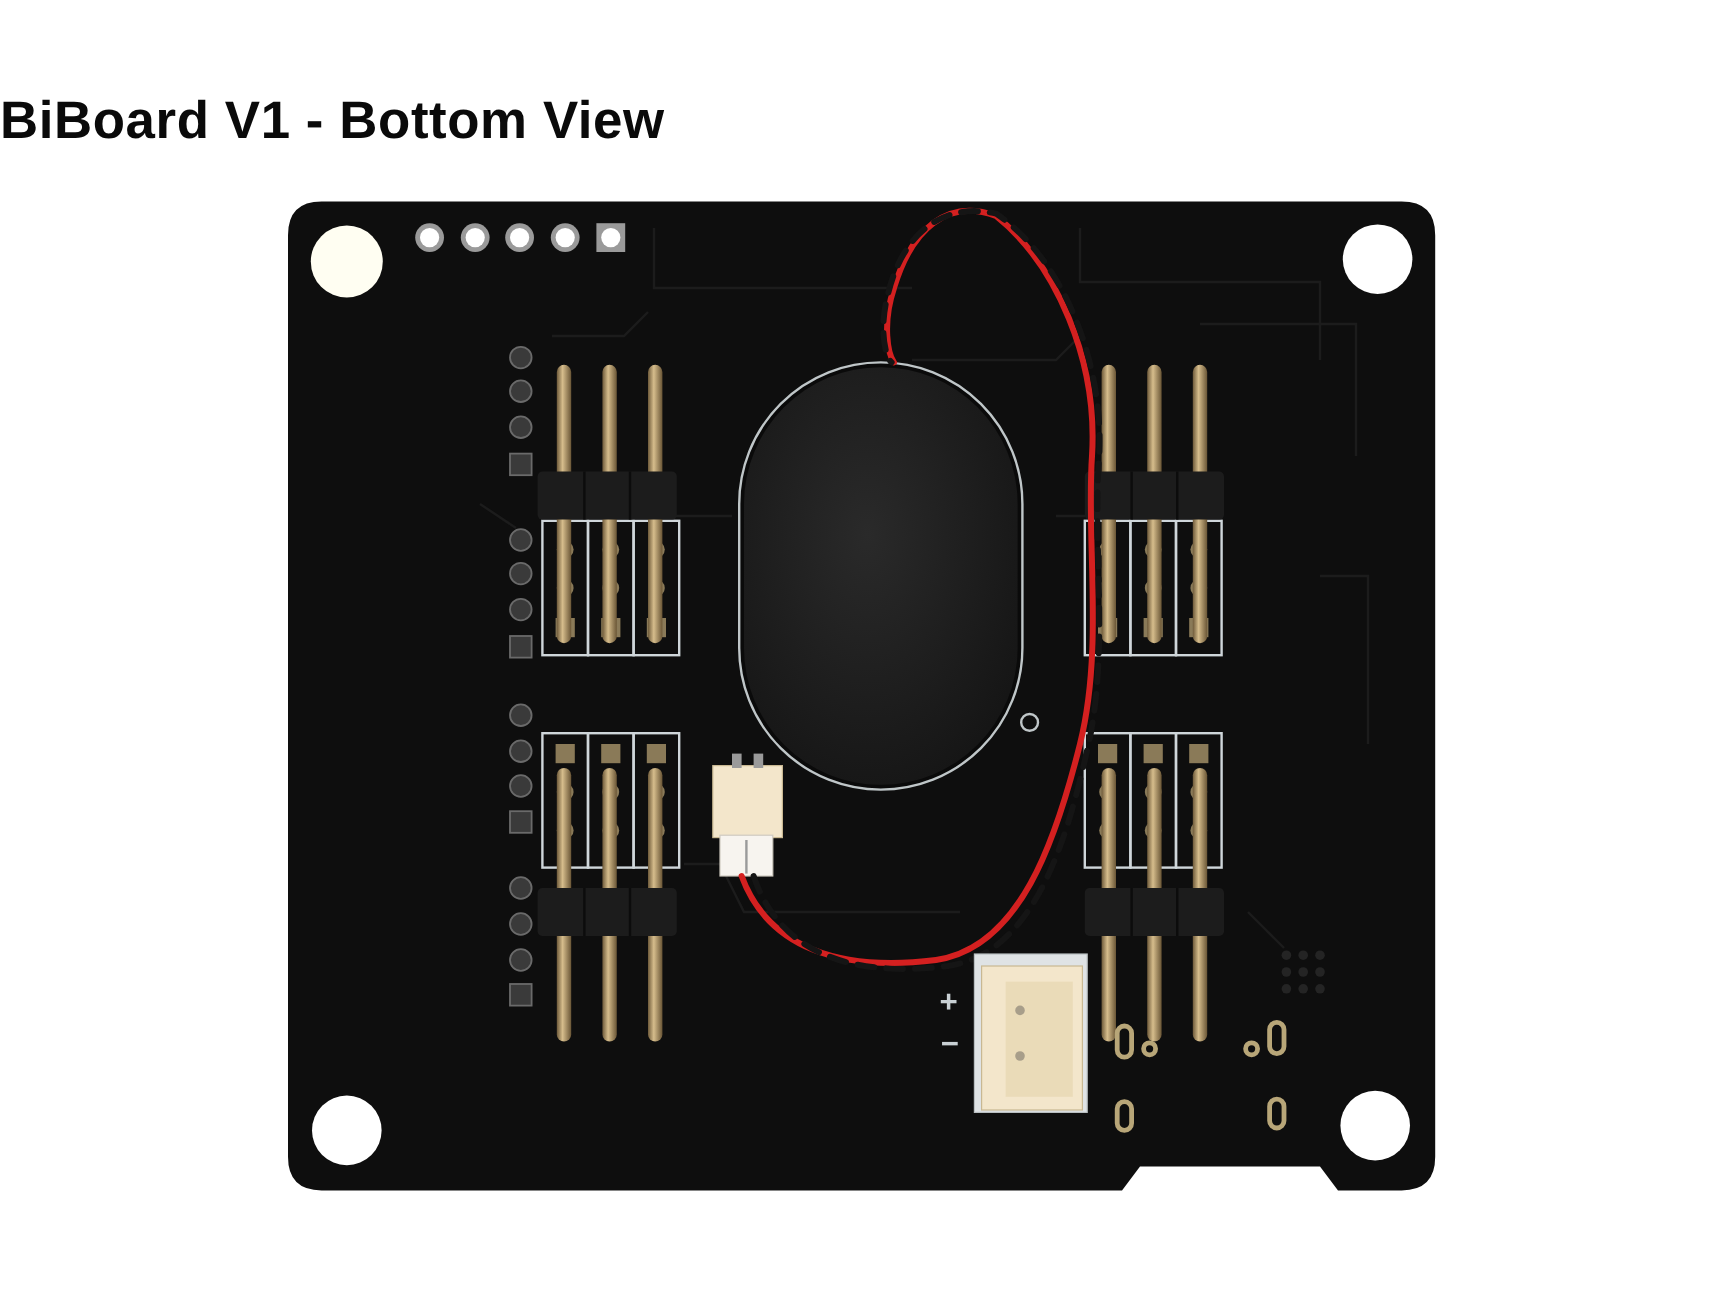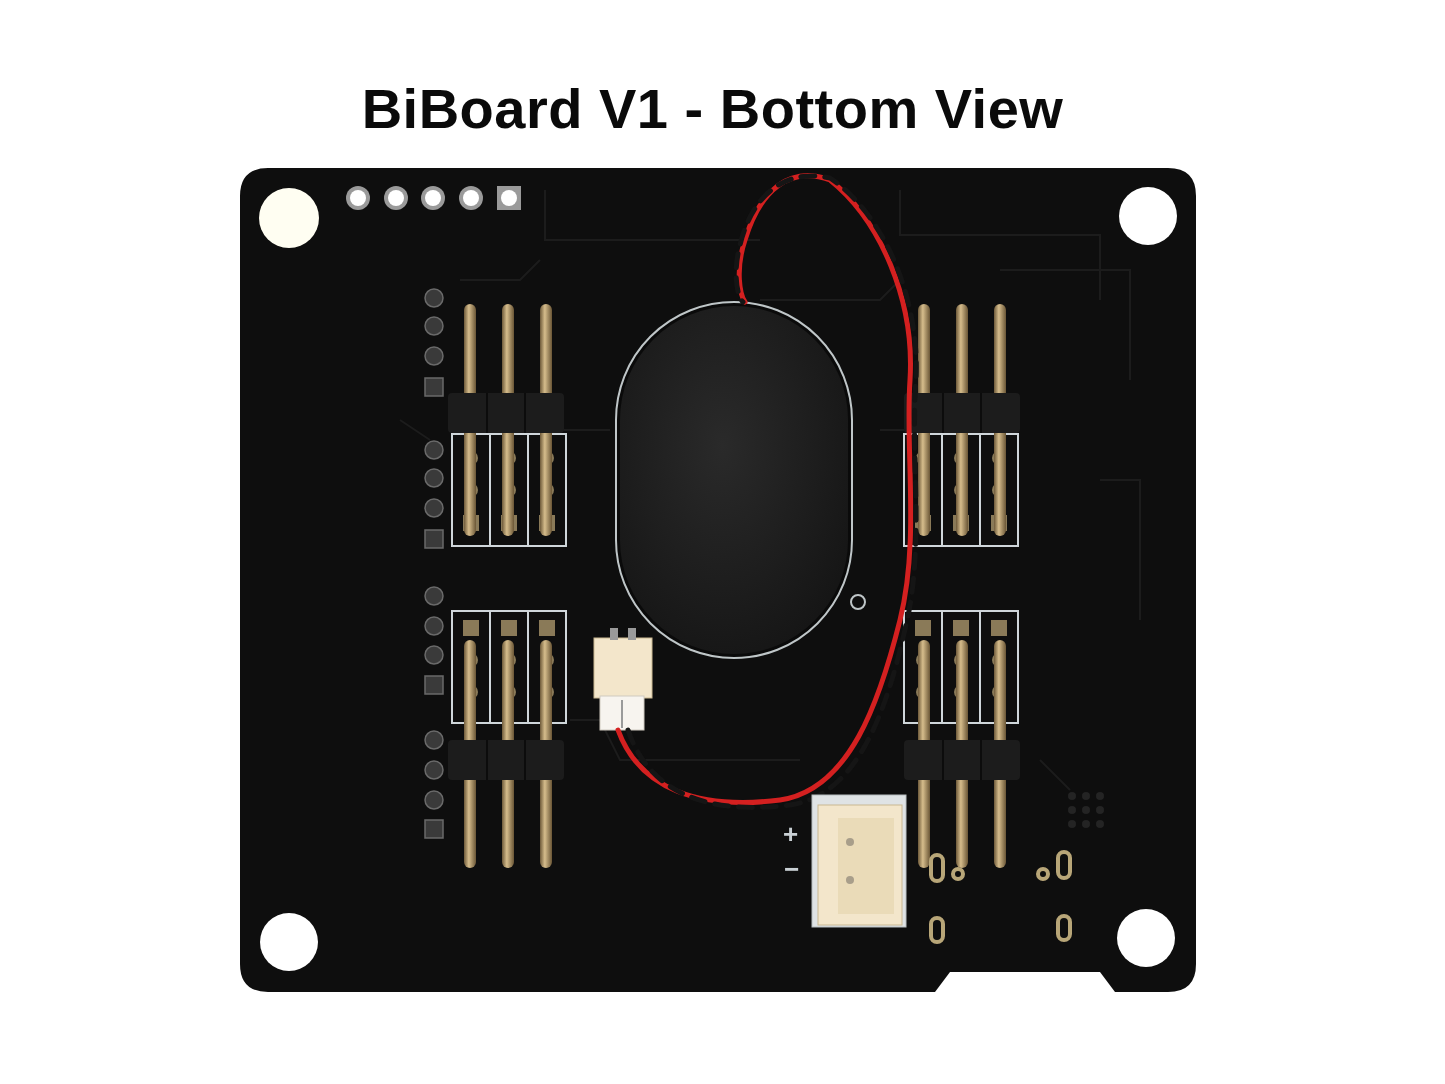--- a/index.html
+++ b/index.html
@@ -1,17 +1,17 @@
 <!DOCTYPE html>
 <html><head>
 <meta charset="utf-8">
 <style>
   html,body{margin:0;padding:0;background:#ffffff;}
   body{width:1445px;height:1084px;position:relative;overflow:hidden;font-family:"Liberation Sans",sans-serif;}
-  .title{position:absolute;left:0;top:76px;width:1425px;text-align:center;font-size:56px;font-weight:bold;color:#0a0a0a;letter-spacing:0.5px;}
+  .title{position:absolute;left:0;top:76px;width:1425px;font-size:44px;font-weight:bold;color:#0a0a0a;letter-spacing:0.5px;}
   .board-wrap{position:absolute;left:0;top:0;width:1445px;height:1084px;}
   svg{display:block;}
 </style>
 </head>
 <body>
 
 <div class="title">BiBoard V1 - Bottom View</div>
 
 <div class="board-wrap">
 <svg width="1445" height="1084" viewBox="0 0 1445 1084" xmlns="http://www.w3.org/2000/svg">

